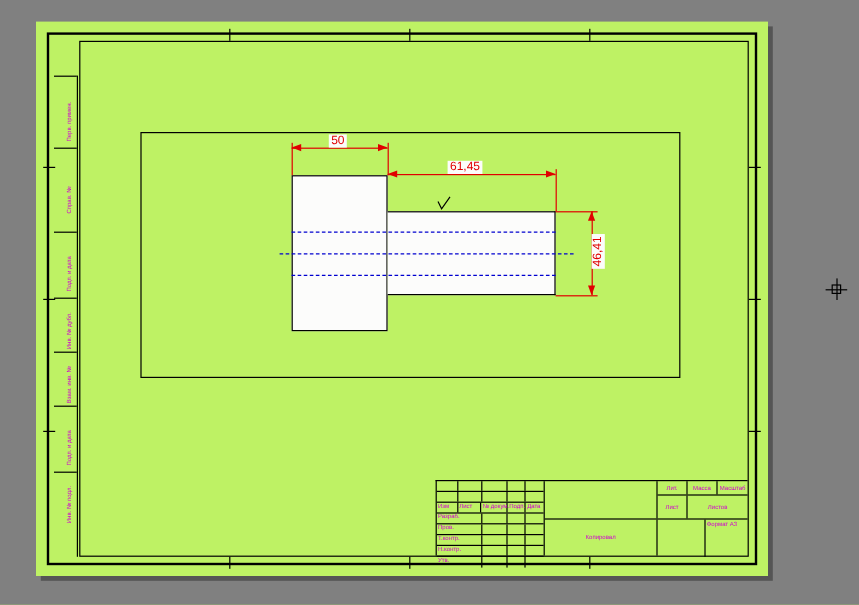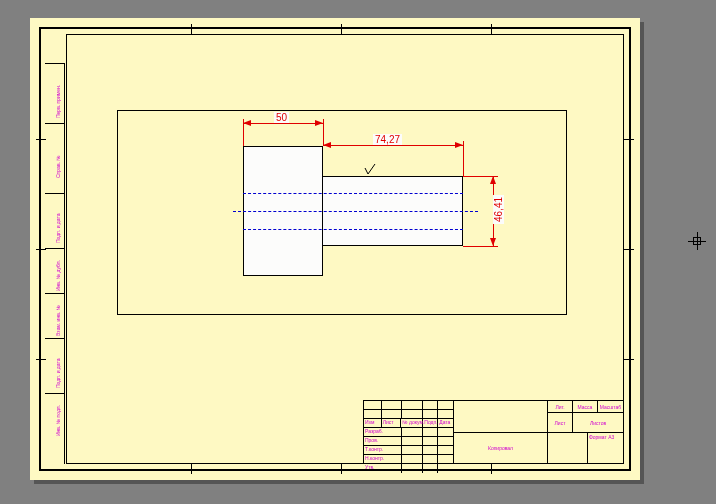--- a/index.html
+++ b/index.html
@@ -10,21 +10,21 @@
     position: relative;
     font-family: Arial, sans-serif;
     overflow: hidden;
   }
   .paper {
     position: absolute;
     left: 30px;
     top: 18px;
     width: 610px;
     height: 462px;
-    background: #fef9c3;
+    background: #bef264;
     box-shadow: 4px 4px 0 #555;
   }
   .outer-border {
     position: absolute;
     left: 9px;
     top: 9px;
     right: 9px;
     bottom: 9px;
     border: 2px solid #000;
   }
@@ -285,21 +285,21 @@
       <div class="dim-ext" style="left:205px; top:8px; height:27px;"></div>
       <div class="dim-line" style="left:125px; top:12px; width:80px;"></div>
       <div class="arrow left" style="left:125px; top:9px;"></div>
       <div class="arrow right" style="left:197px; top:9px;"></div>
       <span class="dim-text" style="left:156px; top:1px;">50</span>
 
       <div class="dim-ext" style="left:345px; top:30px; height:35px;"></div>
       <div class="dim-line" style="left:205px; top:34px; width:140px;"></div>
       <div class="arrow left" style="left:205px; top:31px;"></div>
       <div class="arrow right" style="left:337px; top:31px;"></div>
-      <span class="dim-text" style="left:255px; top:23px;">74,27</span>
+      <span class="dim-text" style="left:255px; top:23px;">61,45</span>
 
       <div class="dim-ext" style="left:345px; top:65px; width:35px; height:1px;"></div>
       <div class="dim-ext" style="left:345px; top:135px; width:35px; height:1px;"></div>
       <div class="dim-ext" style="left:375px; top:65px; height:70px;"></div>
       <div class="arrow up" style="left:372px; top:65px;"></div>
       <div class="arrow down" style="left:372px; top:127px;"></div>
       <span class="dim-text v" style="left:366px; top:93px;">46,41</span>
 
       <svg class="surface-mark" style="left:245px; top:51px;" viewBox="0 0 14 14">
         <path d="M2 6 L5 12 L12 2" stroke="#000" stroke-width="1" fill="none"></path>

